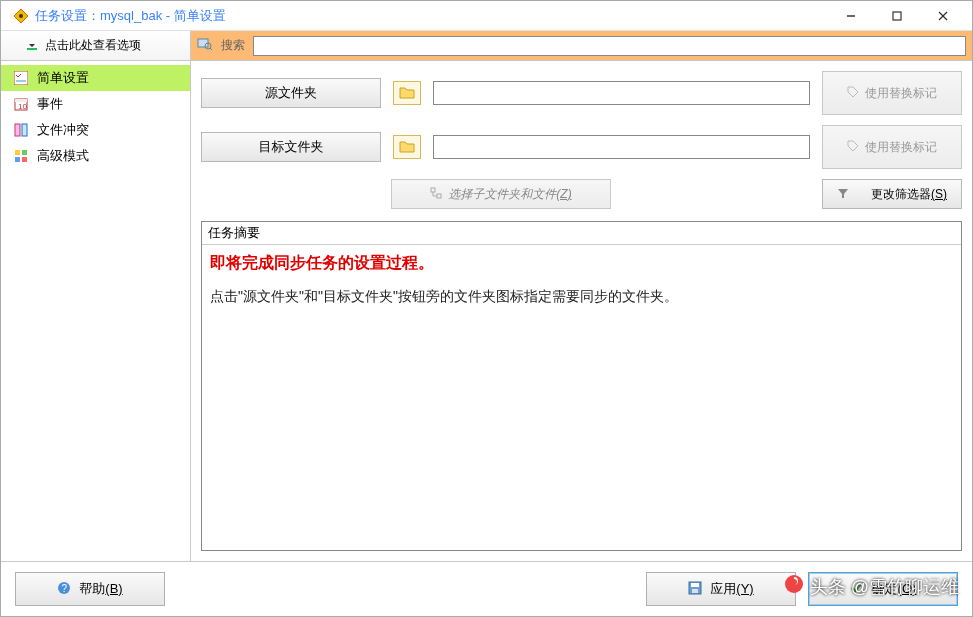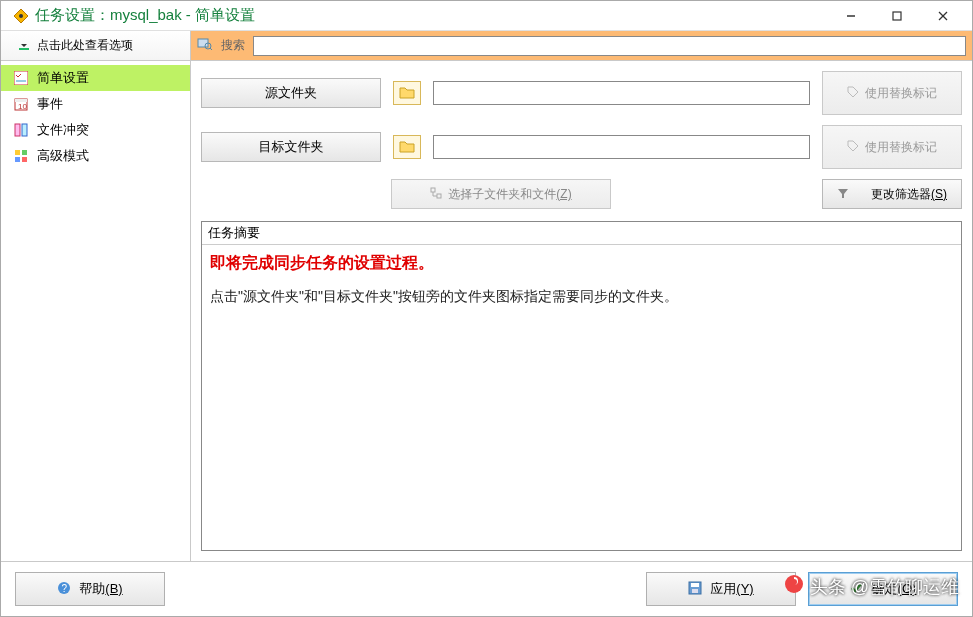--- a/index.html
+++ b/index.html
@@ -1,39 +1,39 @@
 <!DOCTYPE html>
 <html><head>
 <meta charset="utf-8">
 <style>
 * { box-sizing: border-box; margin: 0; padding: 0; }
 body { font-family: "Microsoft YaHei", sans-serif; font-size: 12px; background: #fff; width: 973px; height: 617px; overflow: hidden; }
 .window { width: 973px; height: 617px; display: flex; flex-direction: column; border: 1px solid #aaa; background: #fff; }
 .titlebar { height: 30px; background: #fff; display: flex; align-items: center; padding: 0 6px; border-bottom: 1px solid #e0e0e0; }
 .titlebar .app-icon { width: 16px; height: 16px; margin: 0 6px; }
-.titlebar .title { flex: 1; color: #15803d; font-size: 15px; }
+.titlebar .title { flex: 1; color: #3b82f6; font-size: 13px; }
 .titlebar .winbtn { width: 46px; height: 30px; display: flex; align-items: center; justify-content: center; color: #555; }
 .body { flex: 1; display: flex; min-height: 0; }
 .sidebar { width: 190px; border-right: 1px solid #c9c9c9; display: flex; flex-direction: column; background: #fff; }
-.options-bar { height: 30px; display: flex; align-items: center; padding: 0 16px; border-bottom: 1px solid #c9c9c9; background: linear-gradient(#fff,#f4f4f4); gap: 6px; }
+.options-bar { height: 30px; display: flex; align-items: center; padding: 0 24px; border-bottom: 1px solid #c9c9c9; background: linear-gradient(#fff,#f4f4f4); gap: 6px; }
 .nav { padding: 4px 0; }
 .nav-item { display: flex; align-items: center; gap: 8px; padding: 4px 12px; cursor: default; font-size: 13px; }
 .nav-item.selected { background: #bef264; }
 .nav-icon { width: 16px; height: 16px; display: inline-flex; align-items: center; justify-content: center; }
 .main { flex: 1; display: flex; flex-direction: column; padding: 0; min-width: 0; }
 .searchrow { height: 30px; display: flex; align-items: center; border-bottom: 1px solid #c9c9c9; padding: 0 6px; gap: 8px; background: #fdba74; }
 .searchrow .search-input { flex: 1; height: 20px; border: 1px solid #888; padding: 0 4px; font-size: 12px; }
 .folder-area { padding: 10px 10px 6px 10px; display: flex; flex-direction: column; gap: 10px; }
 .folder-row { display: flex; align-items: center; gap: 12px; justify-content: space-between; }
 .big-btn { width: 180px; height: 30px; background: linear-gradient(#fafafa,#e6e6e6); border: 1px solid #b8b8b8; display: flex; align-items: center; justify-content: center; font-size: 13px; }
 .folder-icon-btn { width: 28px; height: 24px; border: 1px solid #d8b85a; background: #fff8e0; display: flex; align-items: center; justify-content: center; }
 .path-input { flex: 1; height: 24px; border: 1px solid #888; padding: 0 4px; font-size: 12px; }
 .repl-btn { width: 140px; height: 44px; background: linear-gradient(#f6f6f6,#ececec); border: 1px solid #c9c9c9; color: #9a9a9a; display: flex; align-items: center; justify-content: center; gap: 6px; font-size: 12px; }
 .subrow { display: flex; align-items: center; gap: 8px; }
-.sub-btn { width: 220px; height: 30px; margin-left: 190px; background: linear-gradient(#f6f6f6,#ececec); border: 1px solid #c9c9c9; color: #888; display: flex; align-items: center; justify-content: center; gap: 6px; font-size: 12px; }
+.sub-btn { width: 220px; height: 30px; margin-left: 190px; background: linear-gradient(#f6f6f6,#ececec); border: 1px solid #c9c9c9; color: #888; display: flex; align-items: center; justify-content: center; gap: 6px; font-size: 12px; font-style: italic; }
 .filter-btn { width: 140px; height: 30px; background: linear-gradient(#fafafa,#e6e6e6); border: 1px solid #b8b8b8; display: flex; align-items: center; justify-content: center; gap: 22px; font-size: 12px; margin-left: auto; }
 .summary-box { margin: 6px 10px 10px 10px; flex: 1; border: 1px solid #888; display: flex; flex-direction: column; min-height: 0; }
 .summary-title { padding: 2px 6px; font-size: 13px; border-bottom: 1px solid #ccc; }
 .summary-body { flex: 1; padding: 8px 8px; overflow: auto; }
 .summary-warn { color: #e00000; font-weight: bold; font-size: 16px; margin-bottom: 14px; }
 .summary-text { font-size: 14px; color: #222; }
 .footer { height: 55px; border-top: 1px solid #c9c9c9; display: flex; align-items: center; padding: 0 14px; gap: 12px; background: #fff; }
 .footer .spacer { flex: 1; }
 .footer-btn { min-width: 150px; height: 34px; background: linear-gradient(#fafafa,#e6e6e6); border: 1px solid #b0b0b0; display: flex; align-items: center; justify-content: center; gap: 8px; font-size: 13px; }
 .footer-btn.default { border: 1px solid #5a9fd4; box-shadow: 0 0 0 1px #9fcdf0 inset; }

